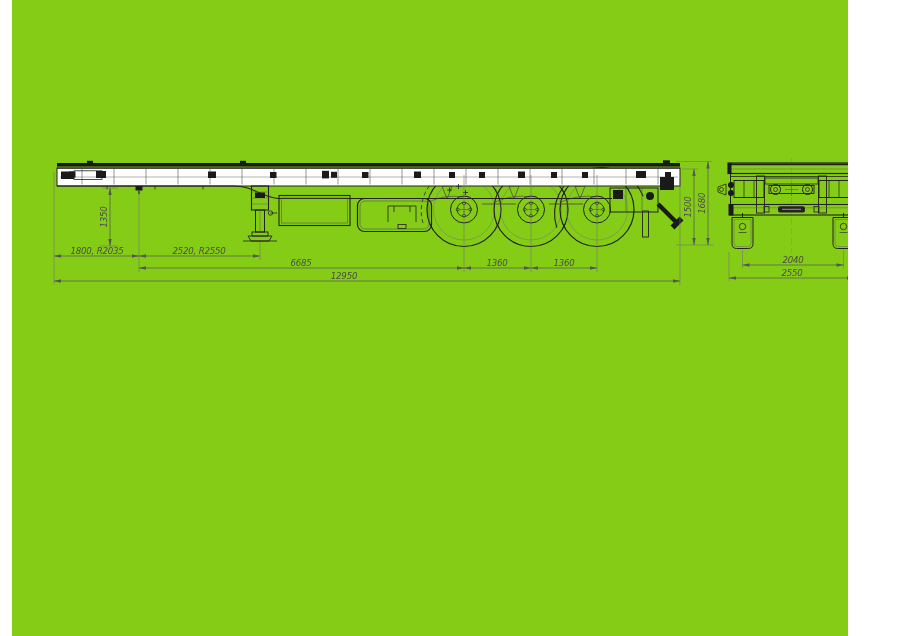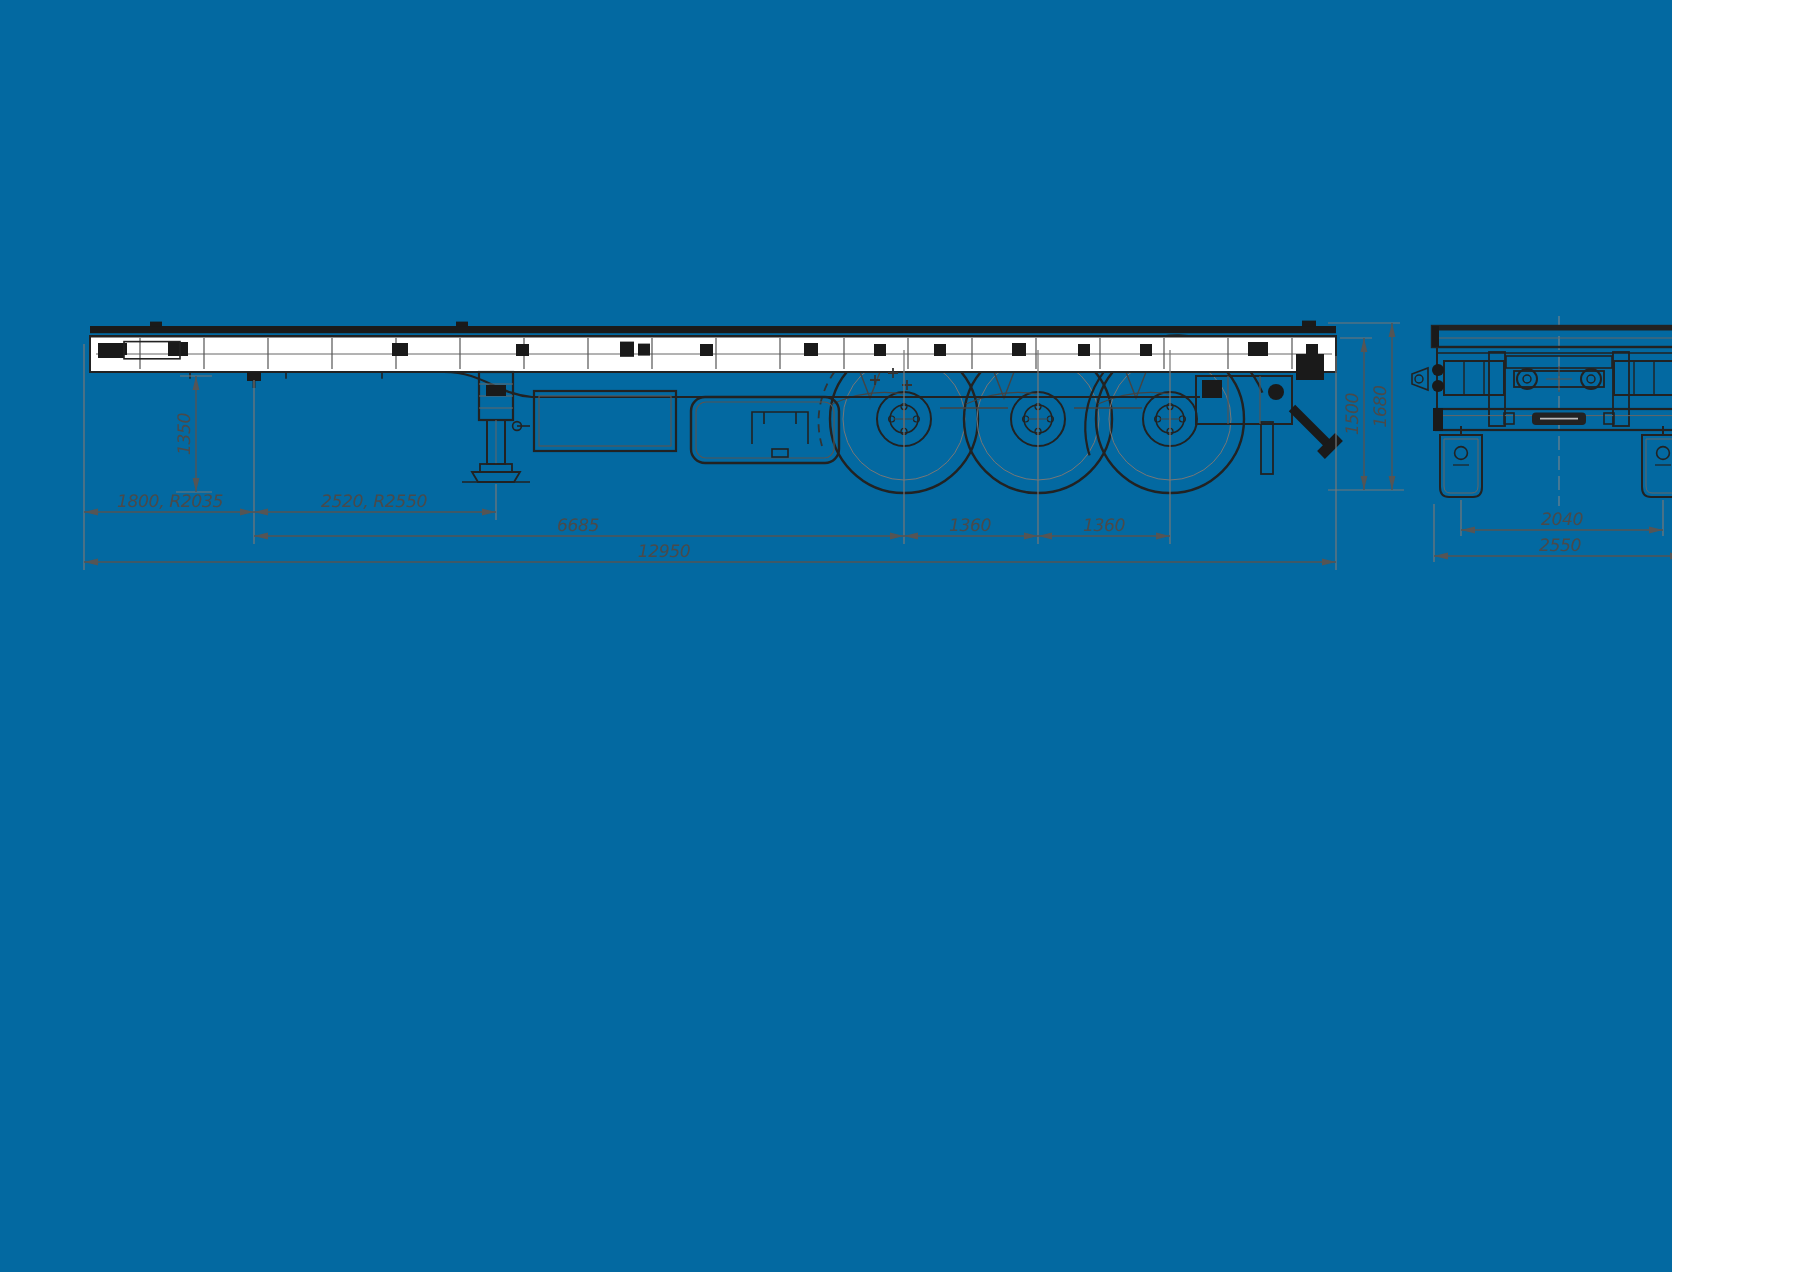--- a/index.html
+++ b/index.html
@@ -1,17 +1,17 @@
 <!DOCTYPE html>
 <html><head>
 <meta charset="utf-8">
 <style>
   html,body{margin:0;padding:0;background:#ffffff;}
-  .canvas{position:relative;width:836px;height:636px;background:#0369a1;overflow:hidden;
-          font-family:"DejaVu Sans",sans-serif;}
+  .canvas{position:relative;width:836px;height:636px;background:#84cc16;overflow:hidden;
+          font-family:"DejaVu Sans",sans-serif;margin-left:12px;}
   svg{position:absolute;left:0;top:0;}
   .dim-text{font-family:"DejaVu Sans",sans-serif;font-style:italic;font-size:8.6px;
             fill:#4a4a4a;letter-spacing:-0.2px;}
 </style>
 </head>
 <body>
 
 <div class="canvas">
 <svg width="900" height="636" viewBox="0 0 900 636">
 

